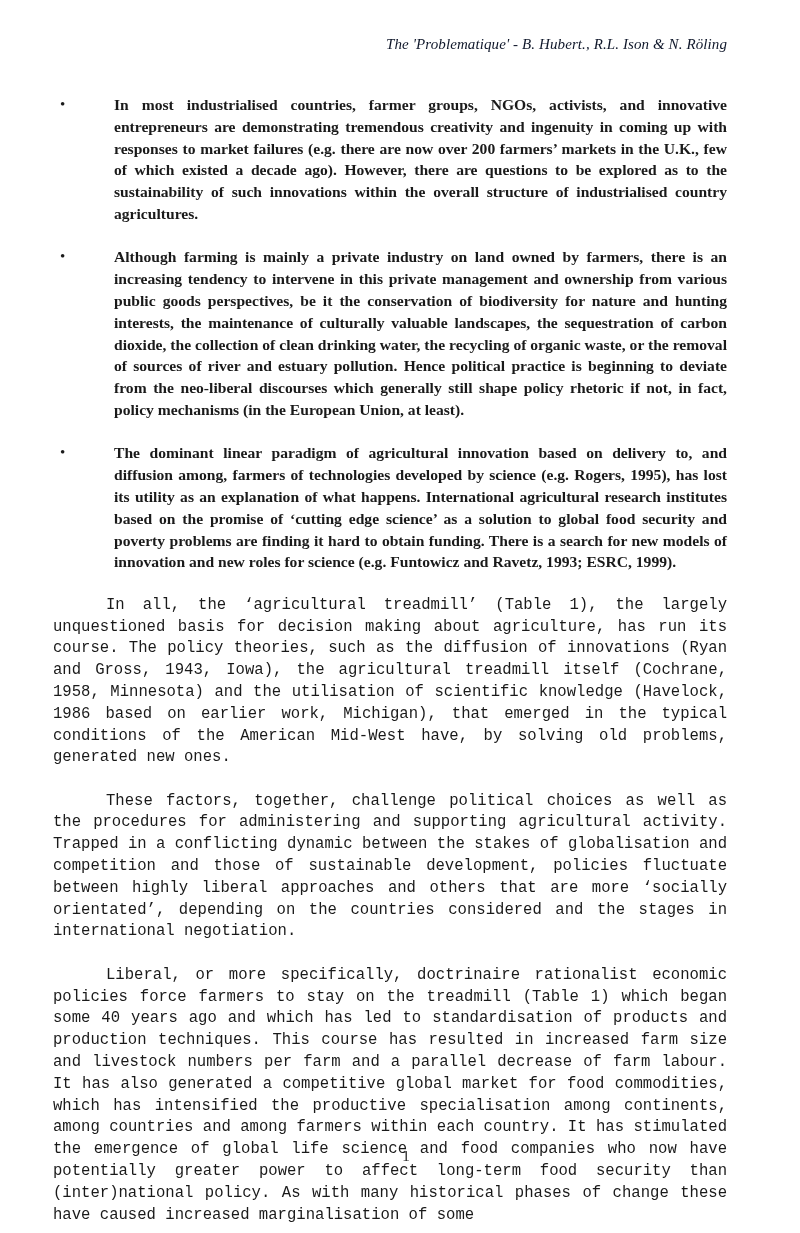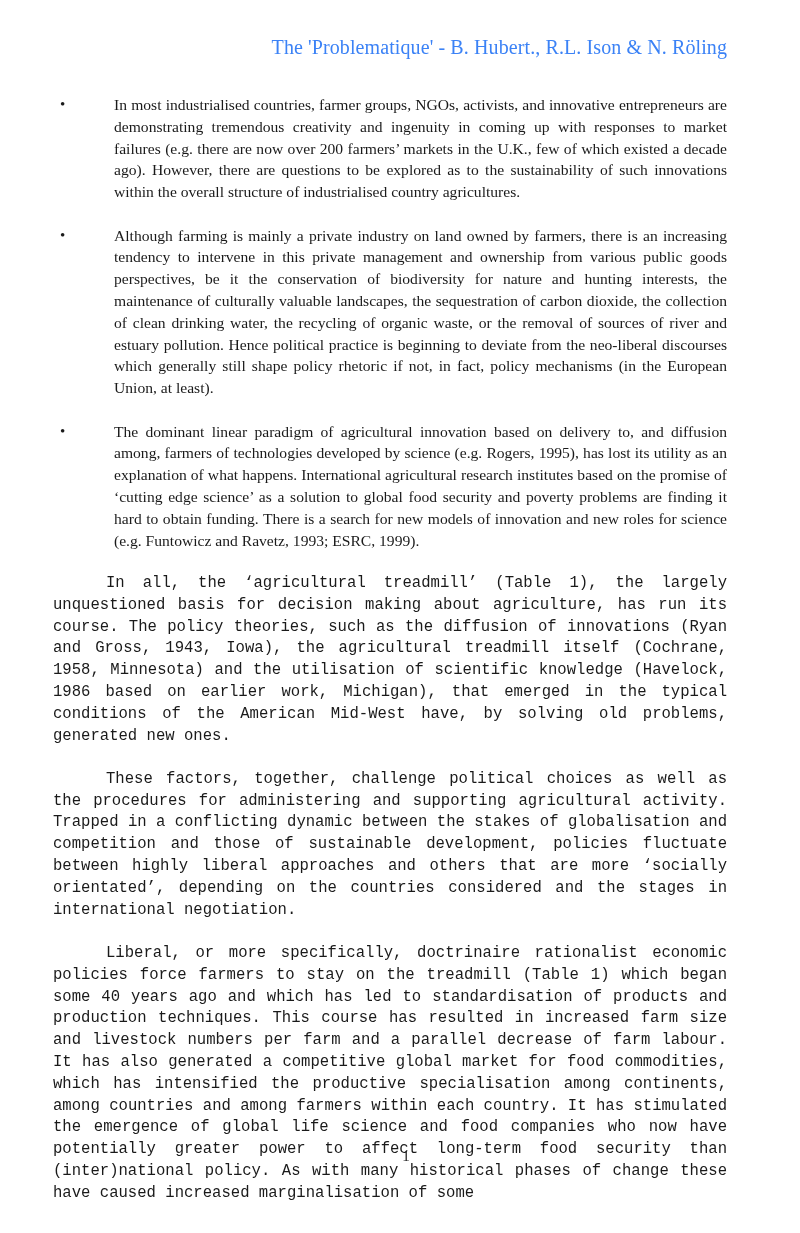--- a/index.html
+++ b/index.html
@@ -12,22 +12,23 @@
       height: 1233px;
       position: relative;
       overflow: hidden;
       font-family: "Liberation Serif", "DejaVu Serif", serif;
       color: #1a1a1a;
     }
     .running-header {
       position: absolute;
       top: 36px;
       right: 73px;
-      font-size: 20px;
-      color: #3b82f6;
+      font-style: italic;
+      font-size: 15px;
+      color: #0f172a;
       letter-spacing: 0.1px;
     }
     .content {
       position: absolute;
       left: 53px;
       top: 94px;
       width: 674px;
       font-size: 15.6px;
       line-height: 21.8px;
       text-align: justify;
@@ -38,20 +39,21 @@
       margin-bottom: 21.6px;
     }
     .bullet-dot {
       position: absolute;
       left: 7px;
       top: 0;
       font-size: 15px;
     }
     .bullet-text {
       display: block;
+      font-weight: bold;
     }
     .para {
       text-indent: 53px;
       margin: 0 0 21.6px 0;
       font-family: Liberation Mono, monospace;
     }
     .page-number {
       position: absolute;
       top: 1148px;
       left: 0;

